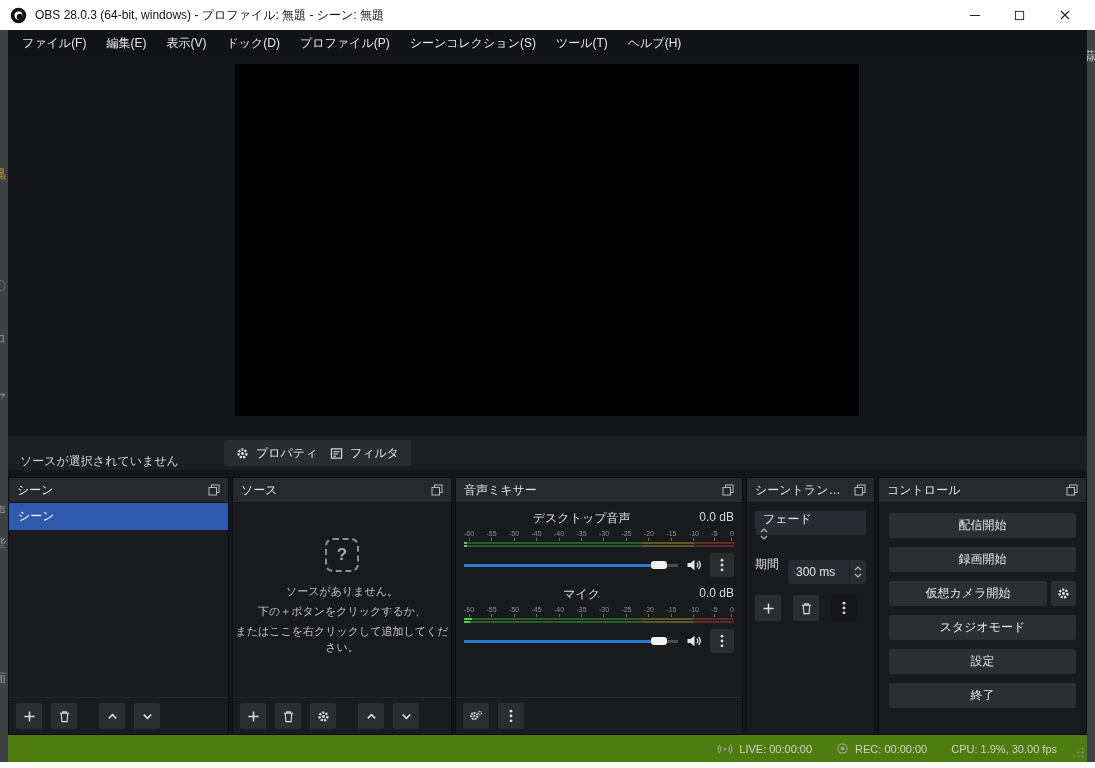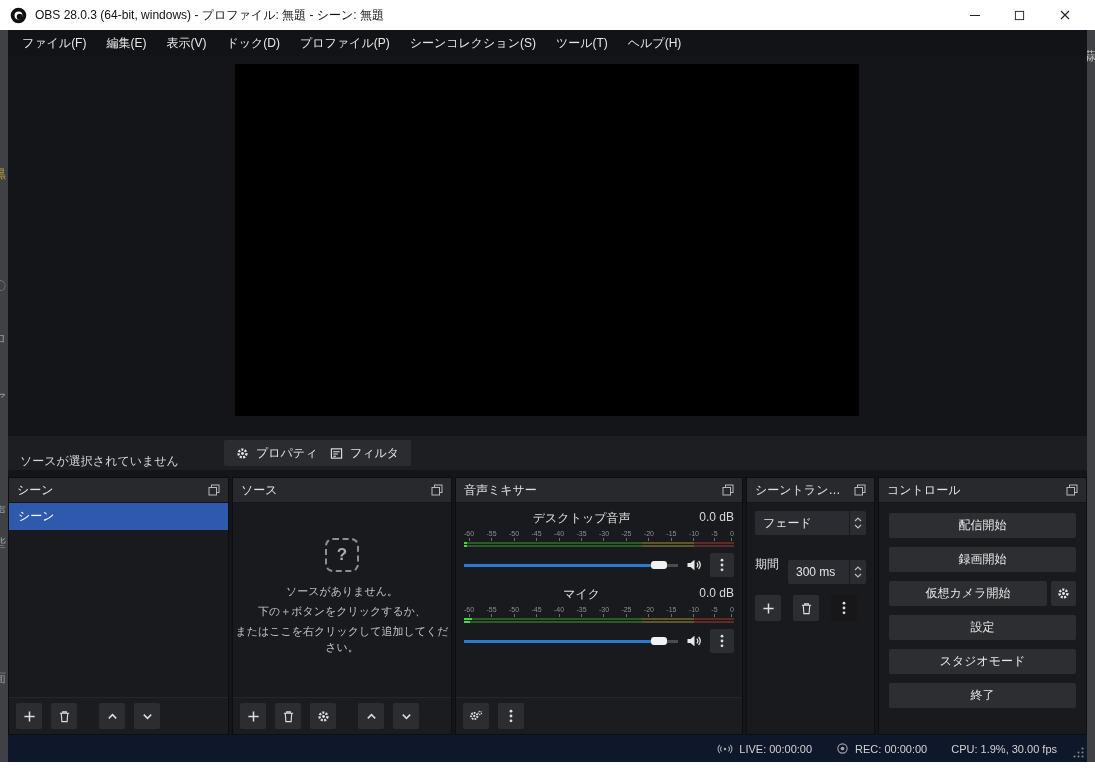--- a/index.html
+++ b/index.html
@@ -129,21 +129,21 @@
   .vol-handle { position: absolute; left: calc(91% - 8px); top: 3px; width: 16px; height: 8px; border-radius: 3px; background: #f2f2f2; }
   .spk { color: #e8e8e8; flex: none; }
   .btn-square.sm { width: 24px; height: 24px; }
 
   
   .trans-body { padding: 8px; }
   .combo, .spin {
     height: 24px; background: #2b2c31; border-radius: 2px;
     display: flex; align-items: stretch; font-size: 12px; color: #e4e4e4;
   }
-  .combo { width: 100%; }
+  .combo { width: 100%; flex-direction: column; }
   .spin { flex: 1; margin-top: 16px; }
   .combo-label, .spin-value { flex: 1; display: flex; align-items: center; padding-left: 8px; }
   .combo-arrows { width: 17px; border-left: 1px solid #1a1b1e; display: flex; flex-direction: column; align-items: center; justify-content: center; gap: 2px; color: #bdbdbd; }
   .dur-row { display: flex; align-items: center; gap: 9px; margin-top: 9px; }
   .dur-label { font-size: 12px; color: #e0e0e0; flex: none; }
   .trans-actions { display: flex; gap: 12px; margin-top: 11px; }
 
   
   .controls-body { padding: 10px 10px; display: flex; flex-direction: column; gap: 9px; }
   .ctrl-btn {
@@ -151,21 +151,21 @@
     color: #e8e8e8; font-size: 12px; font-family: inherit;
     display: flex; align-items: center; justify-content: center;
   }
   .vc-row { display: flex; gap: 4px; }
   .vc-row .ctrl-btn { flex: 1; }
   .gear-btn { width: 25px; height: 25px; flex: none; background: #2c2e32; border: none; border-radius: 2px; color: #e8e8e8; display: flex; align-items: center; justify-content: center; }
 
   
   .statusbar {
     position: absolute; left: 8px; top: 735px; width: 1079px; height: 27px;
-    background: #0f172a; display: flex; align-items: center; justify-content: flex-end;
+    background: #4d7c0f; display: flex; align-items: center; justify-content: flex-end;
     gap: 24px; padding-right: 30px; font-size: 11px; color: #d2d2d2; z-index: 3;
   }
   .sb-item { display: flex; align-items: center; gap: 6px; }
   .sb-icon { color: #a2a3a6; }
   .grip { position: absolute; right: 3px; bottom: 4px; color: #8c8c8c; }
 </style>
 </head>
 <body>
 
 <div class="titlebar">
@@ -545,22 +545,22 @@
       <button class="ctrl-btn">録画開始</button>
       <div class="vc-row">
         <button class="ctrl-btn">仮想カメラ開始</button>
         <button class="gear-btn">
           <svg width="13" height="13" viewBox="0 0 14 14">
             <circle cx="7" cy="7" r="4.2" fill="none" stroke="currentColor" stroke-width="2.6" stroke-dasharray="2.2 1.4"></circle>
             <circle cx="7" cy="7" r="1.6" fill="currentColor"></circle>
           </svg>
         </button>
       </div>
+      <button class="ctrl-btn">スタジオモード</button>
       <button class="ctrl-btn">設定</button>
-      <button class="ctrl-btn">スタジオモード</button>
       <button class="ctrl-btn">終了</button>
     </div>
   </section>
 
 </div>
 
 <div class="statusbar">
   <span class="sb-item">
     <span class="sb-icon">
       <svg width="16" height="14" viewBox="0 0 16 14">

